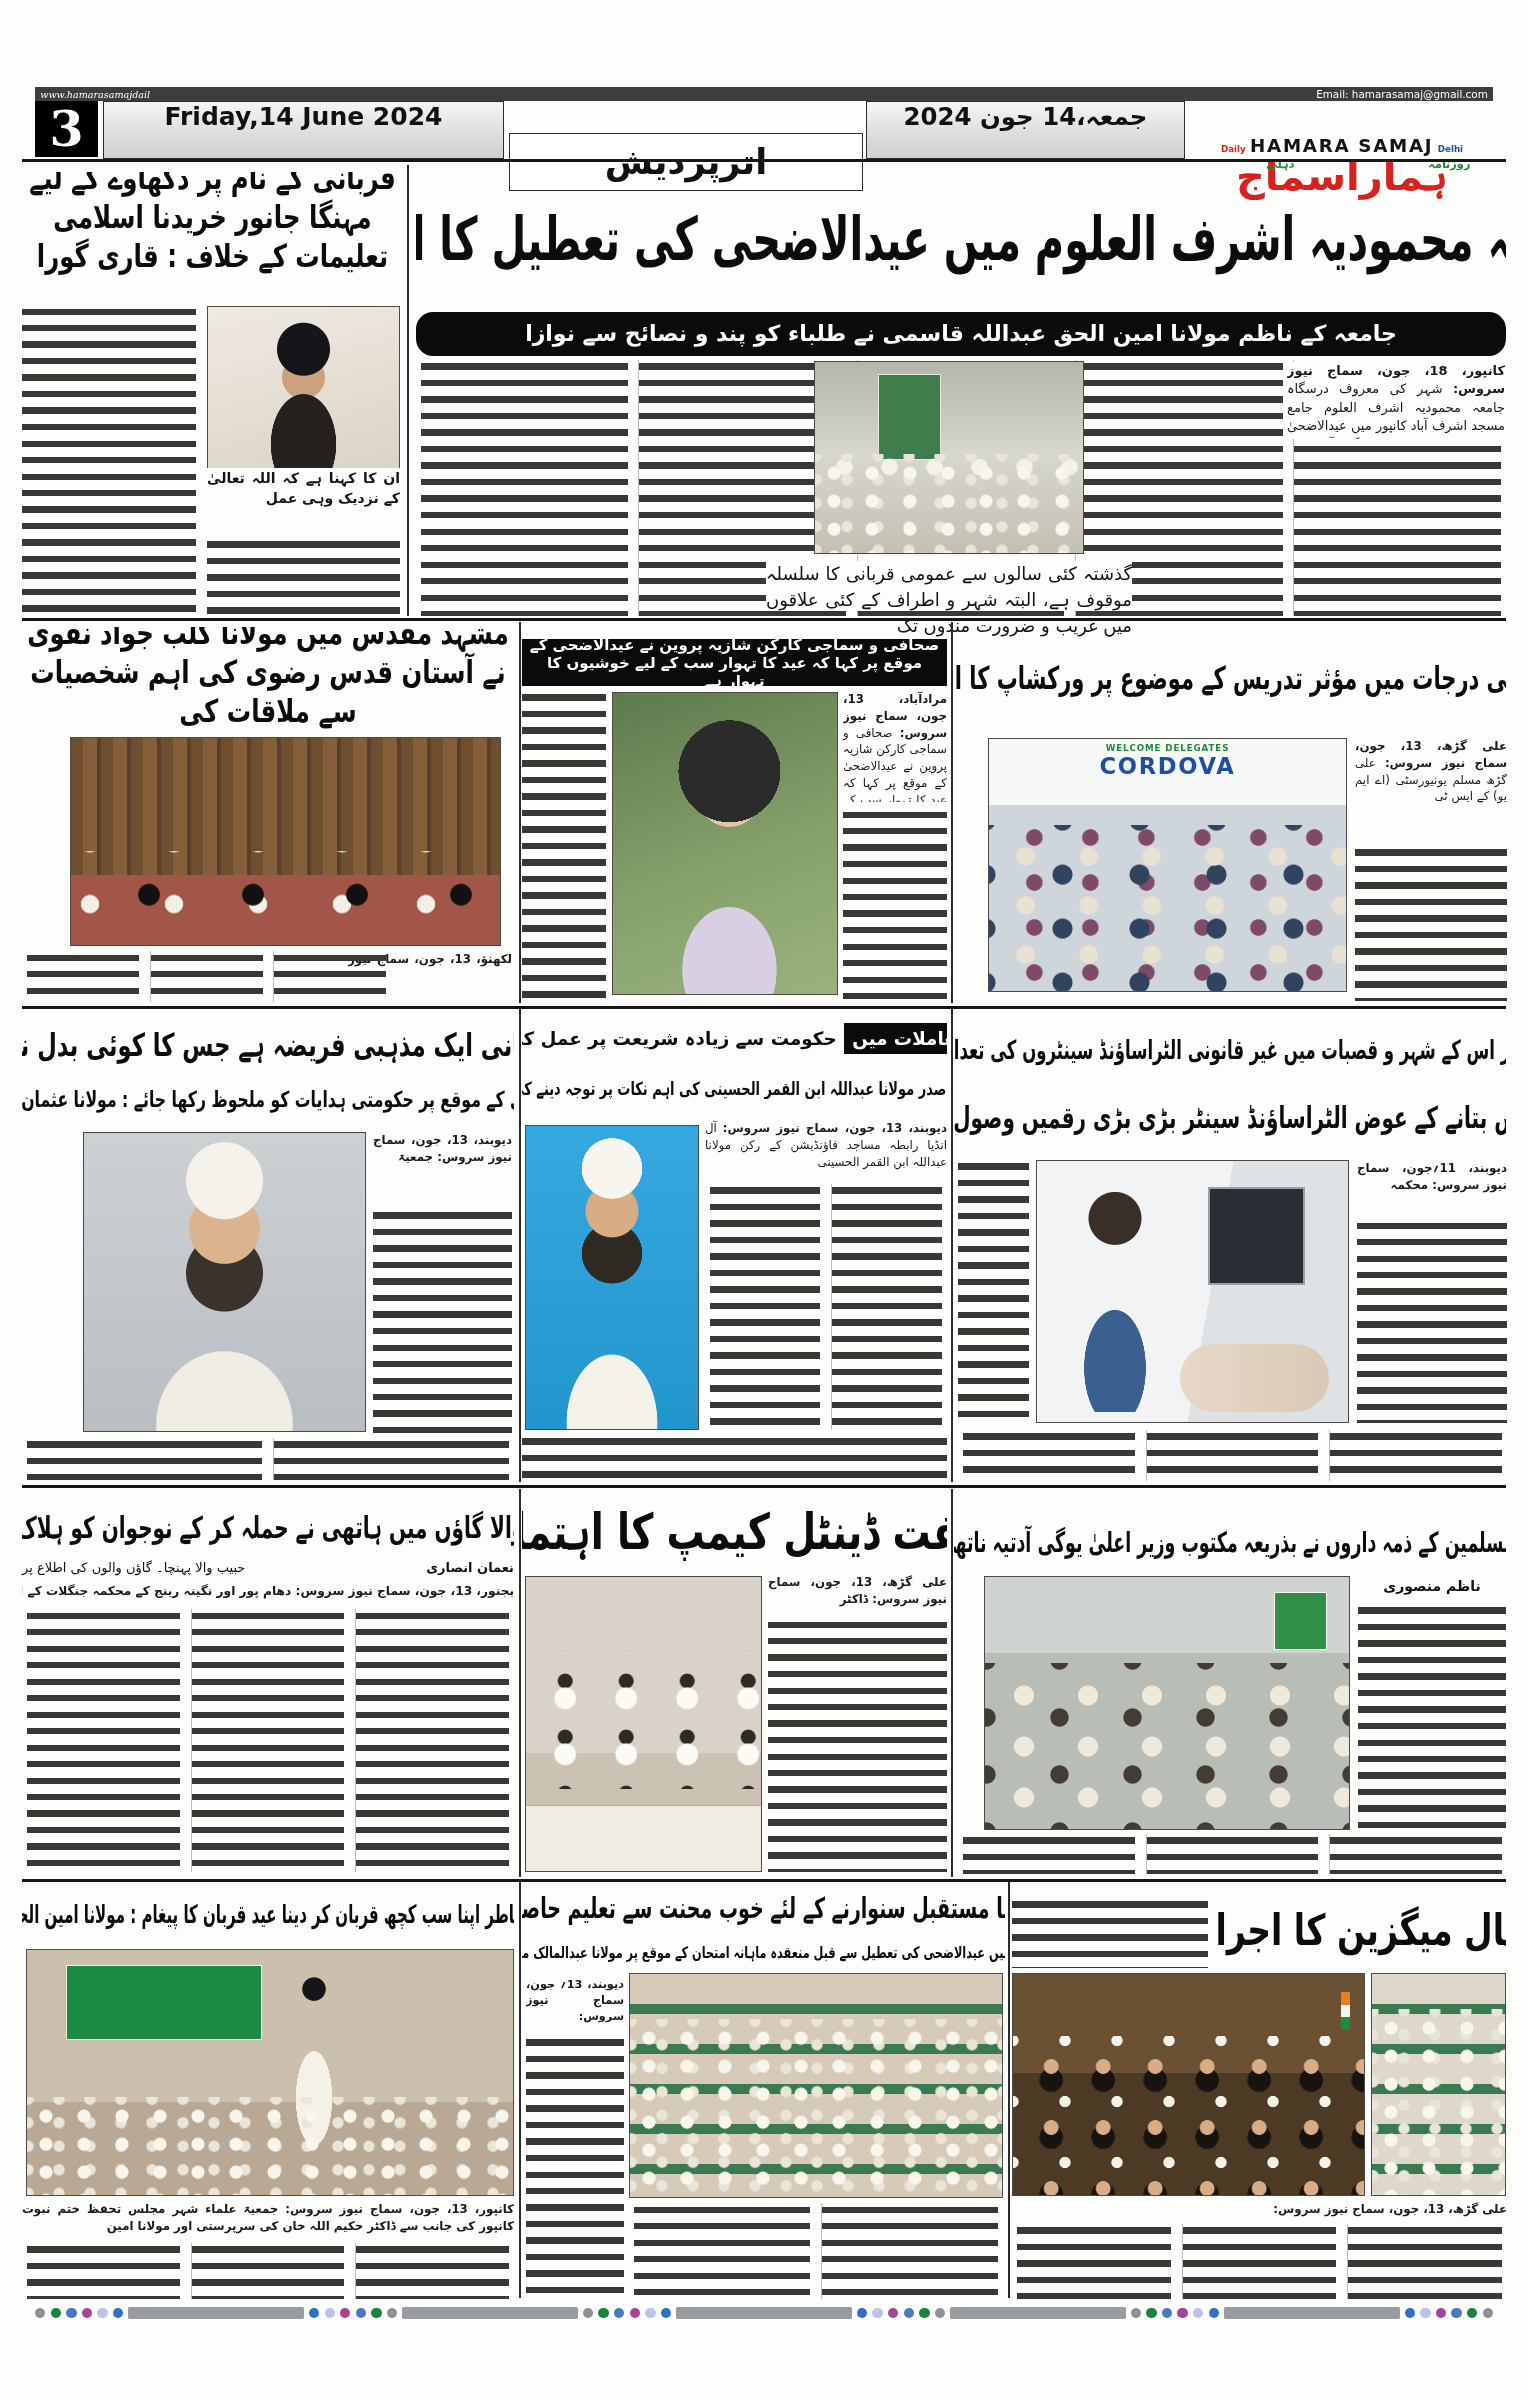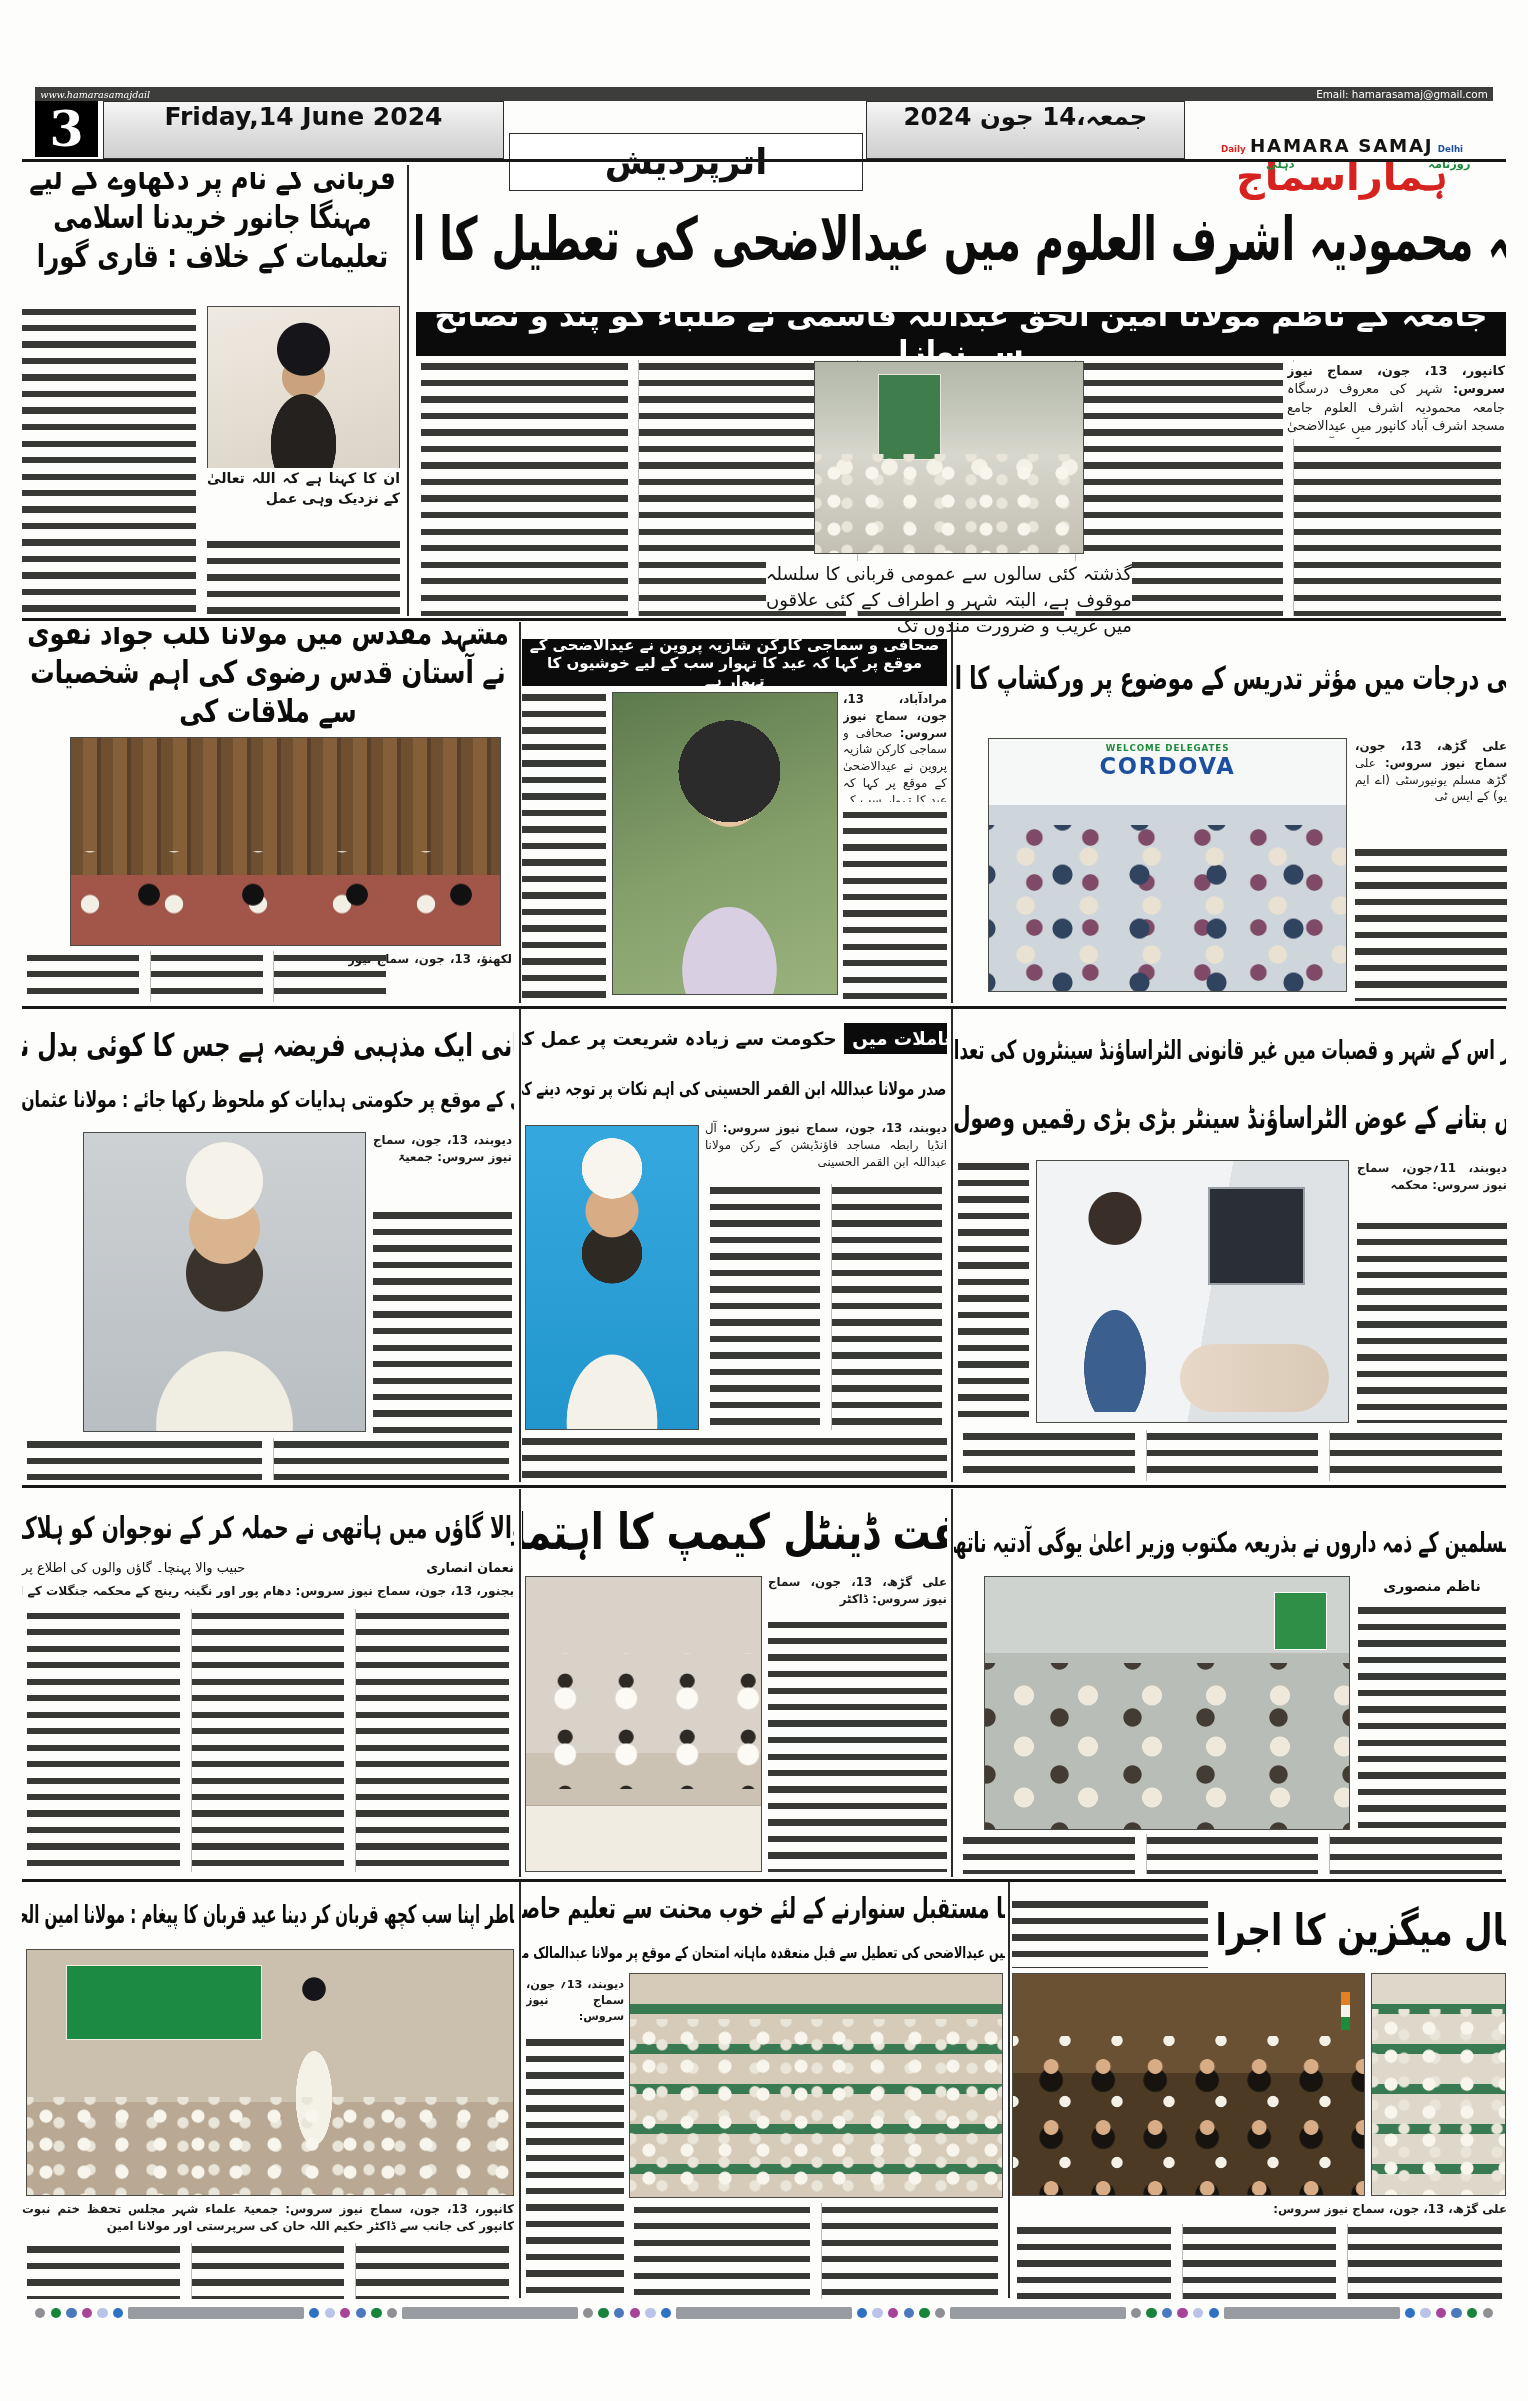--- a/index.html
+++ b/index.html
@@ -88,34 +88,34 @@
                 radial-gradient(circle at 50% 40%, #caa27e 0 21px, rgba(0,0,0,0) 22px),
                 linear-gradient(165deg,#efeae2 0%,#e6dfd4 45%,#d8d1c5 100%);"></div>
   <div class="abs capline" style="left:207px;top:468px;width:193px;height:44px;">ان کا کہنا ہے کہ اللہ تعالیٰ کے نزدیک وہی عمل</div>
   <div class="abs sim" style="left:22px;top:305px;width:174px;height:310px;"></div>
   <div class="abs sim" style="left:207px;top:538px;width:193px;height:77px;"></div>
   <div class="vline" style="left:407px;top:165px;height:451px;"></div>
 
   <div class="abs hl" style="left:416px;top:171px;width:1090px;height:136px;font-size:40px;display:flex;align-items:center;justify-content:center;white-space:nowrap;">
     <span class="st sy15">جامعہ محمودیہ اشرف العلوم میں عیدالاضحی کی تعطیل کا اعلان</span>
   </div>
-  <div class="abs bar" style="left:416px;top:312px;width:1090px;height:44px;font-size:30px;">
+  <div class="abs bar" style="left:416px;top:312px;width:1090px;height:44px;font-size:22px;border-radius:17px;">
     <span>جامعہ کے ناظم مولانا امین الحق عبداللہ قاسمی نے طلباء کو پند و نصائح سے نوازا</span>
   </div>
   <div class="abs" style="left:416px;top:360px;width:1090px;height:256px;">
     <div class="cols" style="height:256px;">
       <div class="c sim"></div>
       <div class="c sim"></div>
       <div class="c sim"></div>
       <div class="c sim"></div>
       <div class="c sim"></div>
     </div>
   </div>
   <div class="abs txt" style="left:1287px;top:362px;width:218px;height:77px;">
-    <span class="dl">کانپور، 13، جون، سماج نیوز سروس:</span>
+    <span class="dl">کانپور، 18، جون، سماج نیوز سروس:</span>
     <span>شہر کی معروف درسگاہ جامعہ محمودیہ اشرف العلوم جامع مسجد اشرف آباد کانپور میں عیدالاضحیٰ کی چھٹیوں کا اعلان کر دیا گیا۔ آج</span>
   </div>
   <div class="ph" style="left:814px;top:361px;width:270px;height:193px;
               background:linear-gradient(180deg,#b3b8ab 0%,#c7cabd 30%,#d8d7cd 48%,#c3c0b3 100%);">
     <div class="abs" style="left:63px;top:12.2px;width:61px;height:84px;background:#3f7d4d;border:1.7px solid #e8e6da;"></div>
     <div class="abs" style="left:0;top:84px;width:100%;height:40px;
                 background-image:radial-gradient(circle,#f4f1e6 0 7.8px,rgba(0,0,0,0) 8.7px);
                 background-size:45px 35px;background-position:7px 3.5px;"></div>
     <div class="caps" style="height:52%;"></div>
   </div>

